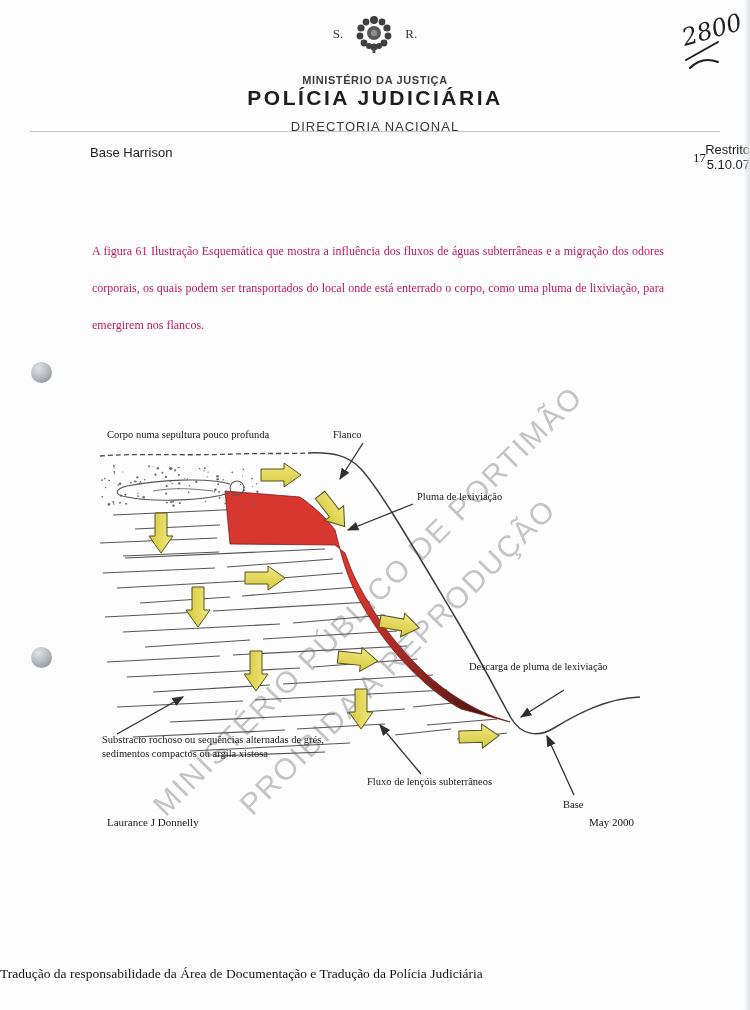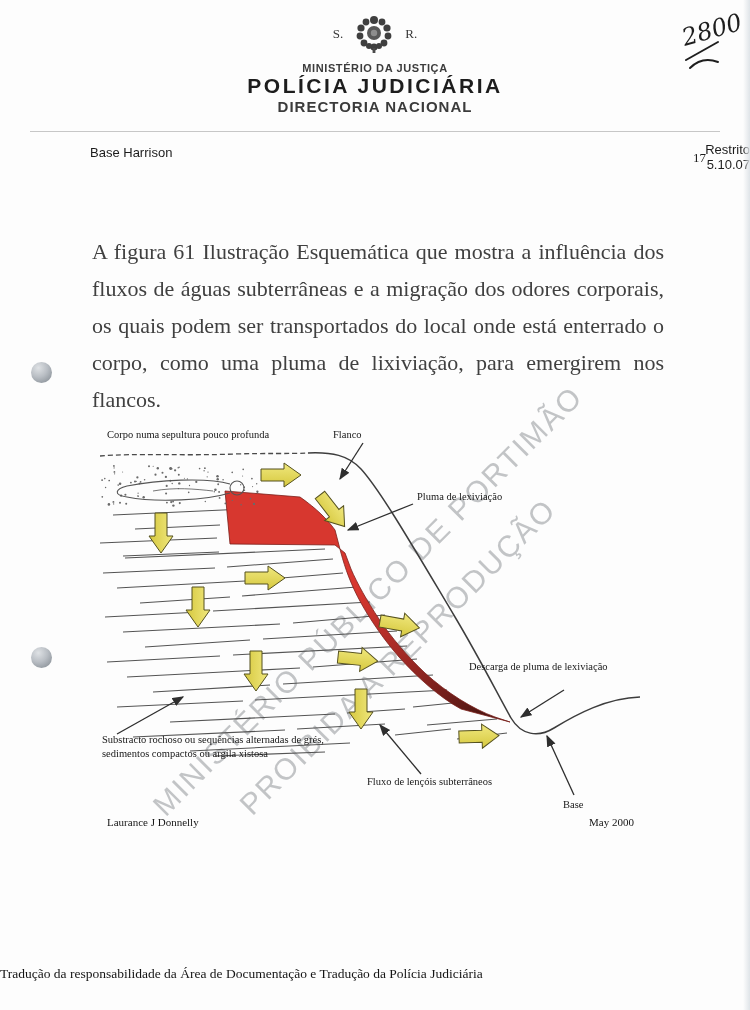--- a/index.html
+++ b/index.html
@@ -7,36 +7,36 @@
     position:relative;width:750px;height:1010px;margin:0 auto;
     background:#fdfdfd;overflow:hidden;
     font-family:"Liberation Serif",serif;color:#1c1c1c;
   }
   .scan-edge-right{position:absolute;right:0;top:0;width:7px;height:100%;
     background:linear-gradient(to right,rgba(255,255,255,0),#dfe4e8);}
   
   .hdr{position:absolute;left:0;right:0;top:14px;text-align:center;}
   .crest-row{display:inline-flex;align-items:center;gap:8px;}
   .crest-letter{font-family:"Liberation Serif",serif;font-size:13px;color:#3a3a3a;}
-  .ministry{margin-top:8px;font-family:"Liberation Sans",sans-serif;font-size:11px;
+  .ministry{margin-top:20px;font-family:"Liberation Sans",sans-serif;font-size:11px;
     font-weight:bold;letter-spacing:.6px;color:#3c3c3c;}
   .org{margin-top:0;font-family:"Liberation Sans",sans-serif;font-size:21px;
     font-weight:600;letter-spacing:2.5px;color:#1d1d1d;}
-  .division{font-family:"Liberation Sans",sans-serif;font-size:15px;
-    font-weight:bold;letter-spacing:1px;color:#3b3b3b;}
+  .division{margin-top:9px;font-family:"Liberation Sans",sans-serif;font-size:13px;
+    font-weight:normal;letter-spacing:1px;color:#3b3b3b;}
   .hdr-rule{position:absolute;left:30px;right:30px;top:131px;height:1px;background:#c7c7c7;}
   
   .meta-author{position:absolute;left:90px;top:145px;font-family:"Liberation Sans",sans-serif;font-size:13px;}
   .meta-center{position:absolute;left:0;right:0;top:142px;text-align:right;
     font-family:"Liberation Sans",sans-serif;font-size:13px;line-height:15px;}
   .meta-page{position:absolute;right:44px;top:150px;font-size:13px;}
   .handwritten{position:absolute;left:676px;top:6px;width:72px;height:68px;}
   
-  .para{position:absolute;left:92px;top:233px;width:572px;font-size:22px;line-height:37px;
-    text-align:justify;text-align-last:left;color:#404040;}
+  .para{position:absolute;left:92px;top:233px;width:572px;font-size:12px;line-height:37px;
+    text-align:justify;text-align-last:left;color:#be185d;}
   
   .hole{position:absolute;width:21px;height:21px;border-radius:50%;
     background:radial-gradient(circle at 35% 28%,#dfe2e5 0%,#b9bec4 45%,#8d949b 85%,#7d848b 100%);}
   .hole1{left:31px;top:362px;}
   .hole2{left:31px;top:647px;}
   
   .wm{position:absolute;transform:translate(-50%,-50%) rotate(-45deg);
     font-family:"Liberation Sans",sans-serif;font-weight:400;white-space:nowrap;
     color:rgba(146,149,153,.55);z-index:1;pointer-events:none;}
   .wm1{left:368px;top:601px;font-size:30px;letter-spacing:2px;}

